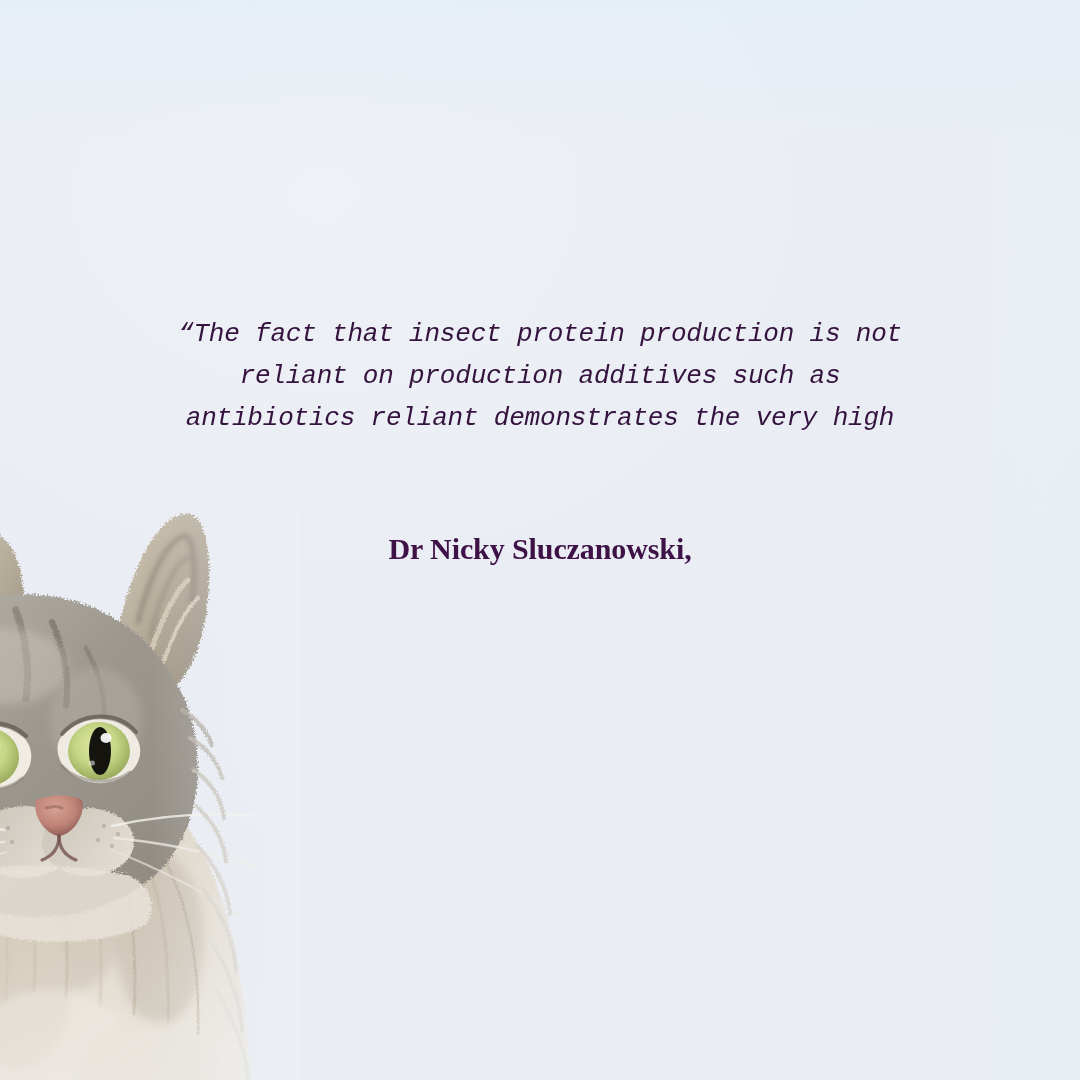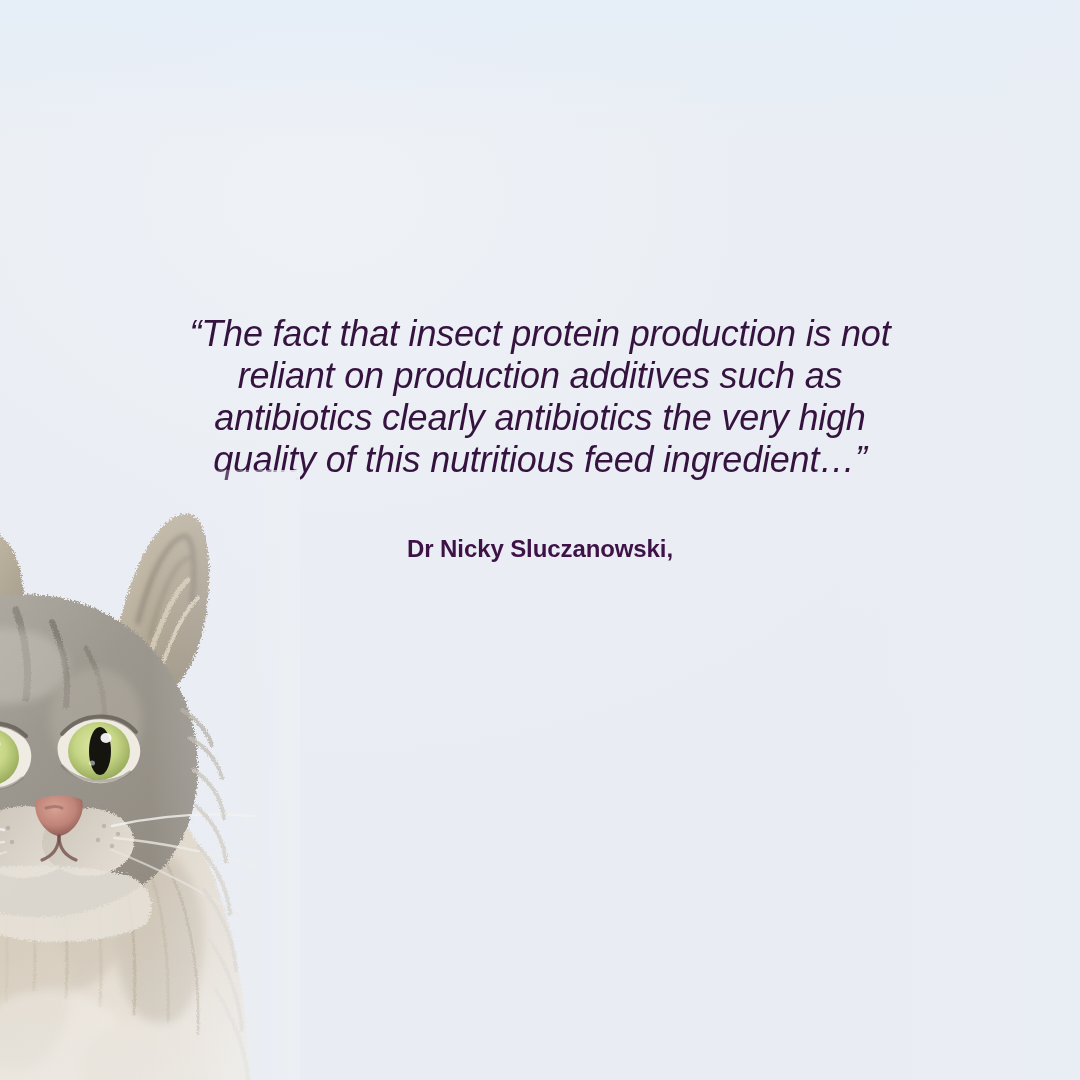--- a/index.html
+++ b/index.html
@@ -32,42 +32,42 @@
 
   
   .quote-block {
     position: absolute;
     left: 150px;
     top: 313px;
     width: 780px;
     text-align: center;
   }
   .quote-line {
-    font-family: Liberation Sans, sans-serif;
+    font-family: Liberation Mono, monospace;
     font-style: italic;
     font-weight: 400;
-    font-size: 36px;
+    font-size: 26px;
     line-height: 42px;
     letter-spacing: -0.2px;
     color: #35133f;
     white-space: nowrap;
   }
 
   
   .attribution {
     position: absolute;
     left: 150px;
     top: 532px;
     width: 780px;
     text-align: center;
   }
   .attribution-line {
-    font-family: Liberation Sans, sans-serif;
+    font-family: Liberation Serif, serif;
     font-weight: bold;
-    font-size: 24px;
+    font-size: 30px;
     line-height: 33px;
     letter-spacing: -0.1px;
     color: #3e1247;
     white-space: nowrap;
   }
 
   
   .cat-photo {
     position: absolute;
     left: 0;
@@ -82,22 +82,21 @@
 <body>
 
 <div class="canvas">
 
   <div class="bg-tint-top"></div>
   <div class="bg-tint-right"></div>
 
   <div class="quote-block">
     <div class="quote-line">“The fact that insect protein production is not</div>
     <div class="quote-line">reliant on production additives such as</div>
-    <div class="quote-line">antibiotics clearly antibiotics the very high</div>
-    <div class="quote-line">quality of this nutritious feed ingredient…”</div>
+    <div class="quote-line">antibiotics reliant demonstrates the very high</div>
   </div>
 
   <div class="attribution">
     <div class="attribution-line">Dr Nicky Sluczanowski,</div>
   </div>
 
   <div class="cat-photo">
     <svg width="300" height="610" viewBox="0 0 300 610" xmlns="http://www.w3.org/2000/svg">
       <defs>
 

